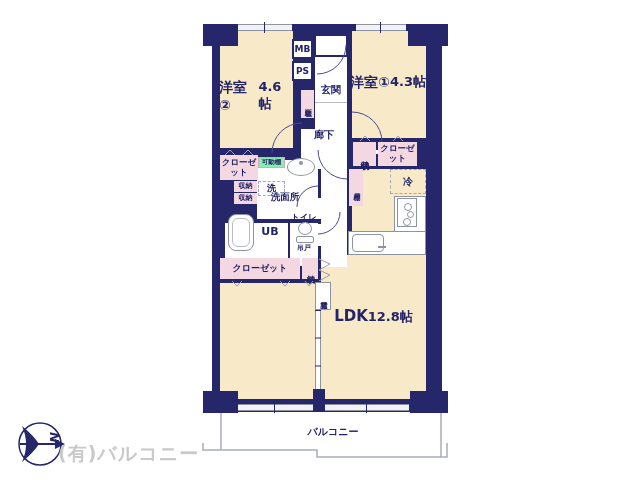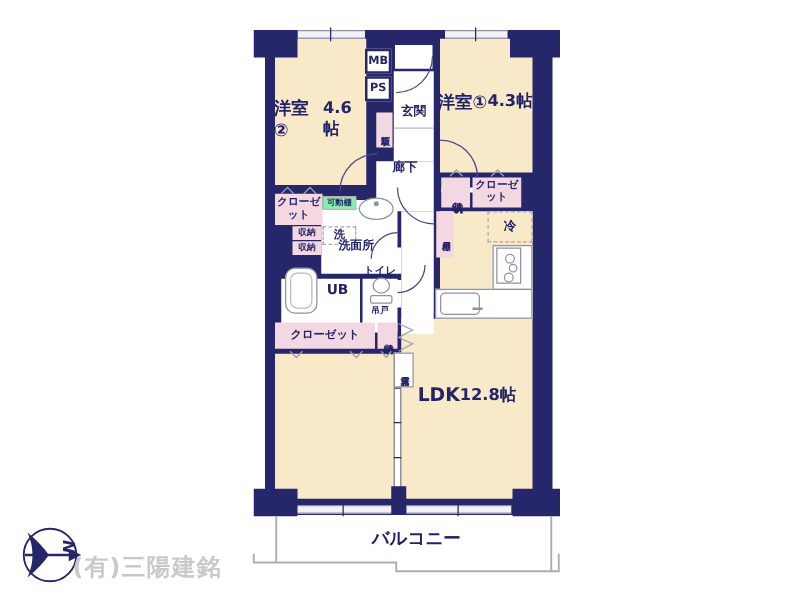--- a/index.html
+++ b/index.html
@@ -149,25 +149,25 @@
     <span class="nm" style="font-size:15px">LDK</span>
     <span class="ar">12.8帖</span>
   </div>
 
   <div class="abs lbl" style="left:315px;top:84px;width:32px;height:12px;font-size:10px">玄関</div>
   <div class="abs lbl" style="left:304px;top:129px;width:40px;height:12px;font-size:10px">廊下</div>
   <div class="abs lbl" style="left:255px;top:191px;width:60px;height:12px;font-size:9.5px">洗面所</div>
   <div class="abs lbl" style="left:255px;top:225px;width:30px;height:14px;font-size:11px">UB</div>
   <div class="abs lbl" style="left:289px;top:212px;width:30px;height:11px;font-size:8.5px">トイレ</div>
   <div class="abs lbl" style="left:291px;top:244px;width:26px;height:9px;font-size:7px">吊戸</div>
-  <div class="abs lbl" style="left:297px;top:425px;width:72px;height:13px;font-size:14px">バルコニー</div>
+  <div class="abs lbl" style="left:297px;top:425px;width:72px;height:13px;font-size:10px">バルコニー</div>
 
   <svg class="abs" style="left:12px;top:414px" width="60" height="64" viewBox="0 0 60 64">
     <circle cx="28" cy="30" r="21" fill="none" stroke="#26266b" stroke-width="1.5"></circle>
     <path d="M 10 12 Q 18 30 10 48 Q 22 38 27 30 Q 22 22 10 12 Z" fill="#26266b"></path>
     <line x1="8" y1="30" x2="46" y2="30" stroke="#26266b" stroke-width="2"></line>
     <polygon points="53,30 43,25 43,35" fill="#26266b"></polygon>
     <text x="42" y="22" font-size="13" font-style="italic" font-weight="bold" fill="#26266b" transform="rotate(90 42 18)">N</text>
   </svg>
 
-  <div class="abs" style="left:58px;top:441px;font-size:19px;letter-spacing:1px;color:var(--credit);font-weight:600">(有)三陽建銘</div>
+  <div class="abs" style="left:58px;top:441px;font-size:19px;letter-spacing:1px;color:var(--credit);font-weight:600">(有)バルコニー</div>
 
 </div>
 
 </body></html>

